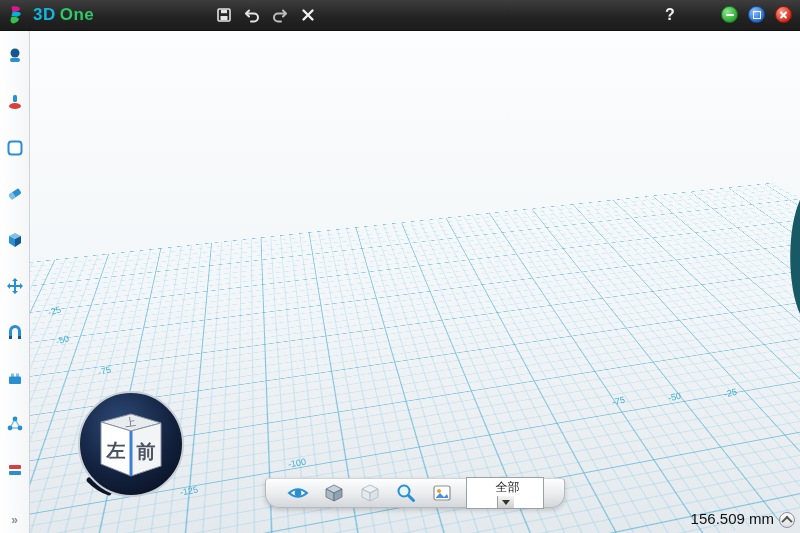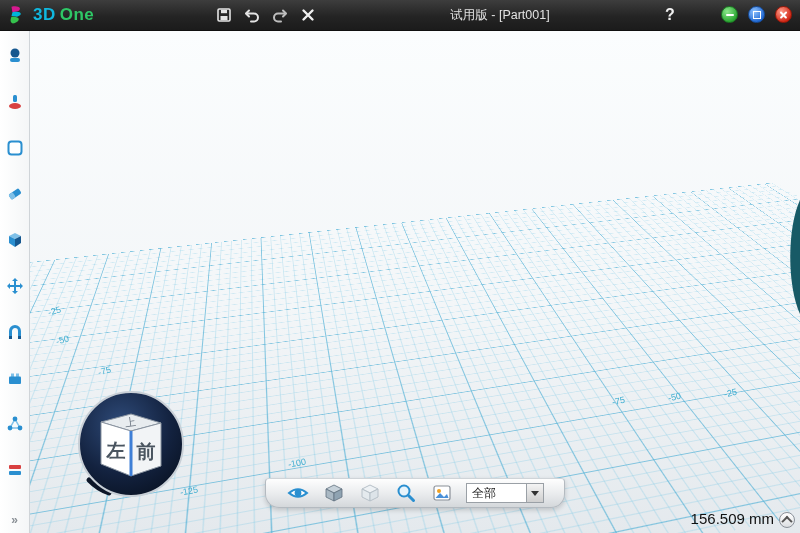--- a/index.html
+++ b/index.html
@@ -77,21 +77,21 @@
   
   #bottom-toolbar{
     position:absolute;left:235px;top:448px;width:300px;height:30px;z-index:6;
     background:linear-gradient(#fefefe,#e9ebed 55%,#d4d8db);
     border:1px solid #b4bac0;border-top-color:#cfd4d8;
     border-radius:4px 4px 14px 14px;
     box-shadow:0 2px 5px rgba(0,0,0,.18);
     display:flex;align-items:center;justify-content:center;gap:12px;box-sizing:border-box;
   }
   .bt-btn{width:24px;height:24px;background:transparent;border:0;padding:1px;cursor:pointer;display:flex;align-items:center;justify-content:center;}
-  .filter-select{display:flex;align-items:center;width:78px;height:20px;background:#fff;border:1px solid #9aa0a6;cursor:pointer;box-sizing:border-box;}
+  .filter-select{display:flex;align-items:center;width:78px;height:32px;background:#fff;border:1px solid #9aa0a6;cursor:pointer;box-sizing:border-box;flex-direction:column;}
   .filter-select .val{flex:1;font-size:12px;color:#222;padding-left:5px;line-height:18px;}
   .filter-select .arrow-btn{width:16px;height:100%;background:linear-gradient(#f4f4f4,#cfcfcf);border-left:1px solid #9aa0a6;display:flex;align-items:center;justify-content:center;}
   .arrow-down{width:0;height:0;border-left:4px solid transparent;border-right:4px solid transparent;border-top:5px solid #333;}
   
   #status-measure{position:absolute;right:26px;bottom:6px;font-size:15px;color:#111;z-index:7;}
   #status-expand{
     position:absolute;right:5px;bottom:5px;width:16px;height:16px;border-radius:50%;z-index:7;
     background:linear-gradient(#ffffff,#dcdfe2);border:1px solid #8a9098;cursor:pointer;
     display:flex;align-items:center;justify-content:center;padding:0;
   }
@@ -132,21 +132,20 @@
         <path d="M14.5,7.5 H7 a4,4 0 0 0 0,8 H10" fill="none" stroke="#bdbdbd" stroke-width="2" stroke-linecap="round"></path>
       </svg>
     </button>
     <button class="tb-btn">
       <svg width="18" height="18" viewBox="0 0 18 18">
         <path d="M4.5,4.5 L13.5,13.5 M13.5,4.5 L4.5,13.5" stroke="#f0f0f0" stroke-width="2.4" stroke-linecap="round"></path>
       </svg>
     </button>
   </div>
 
-  <div id="doc-title">试用版 - [Part001]</div>
 
   <button id="help-btn">?</button>
 
   <div class="win-controls">
     <button class="win-btn win-min">
         <span class="glyph-min"></span>
       </button>
     <button class="win-btn win-max">
         <span class="glyph-max"></span>
       </button>

